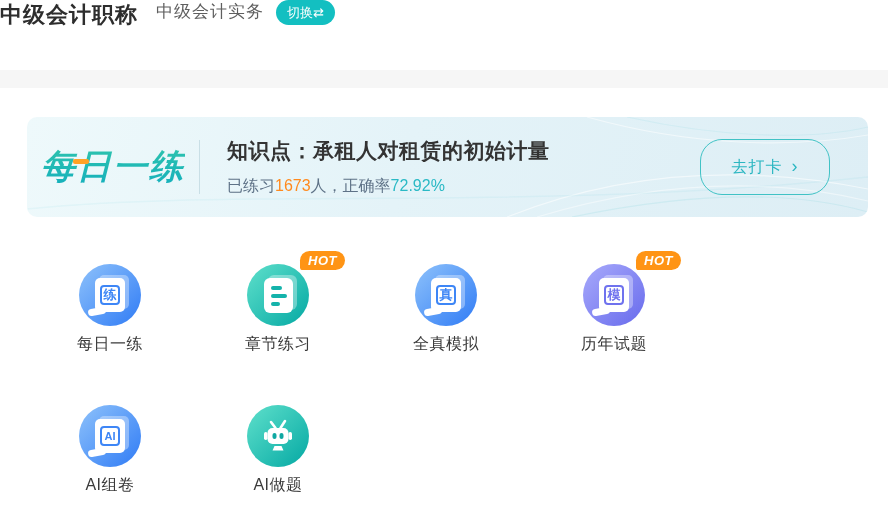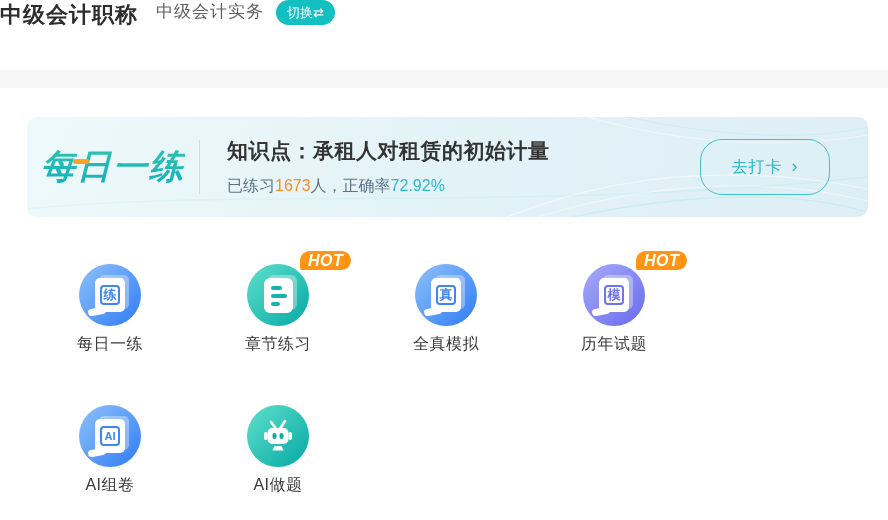--- a/index.html
+++ b/index.html
@@ -47,21 +47,21 @@
   .tile { position:relative; width:100px; padding-top:13px; display:flex; flex-direction:column;
     align-items:center; cursor:pointer; }
   .tile-label { margin-top:8px; font-size:16px; color:#3a3a3a; letter-spacing:0.5px; }
   .circle { width:62px; height:62px; border-radius:50%; display:flex; align-items:center;
     justify-content:center; position:relative; }
   .circle.blue   { background:linear-gradient(135deg,#8ec2fb 0%,#3e86f6 85%); }
   .circle.teal   { background:linear-gradient(135deg,#5fe0cb 0%,#0fafa8 88%); }
   .circle.purple { background:linear-gradient(135deg,#a8aafb 0%,#6f72ee 88%); }
   .circle.orange { background:linear-gradient(160deg,#ffb469 0%,#f67d13 88%); }
   .hot-badge { position:absolute; top:0; left:72px; z-index:2; background:#ff9415;
-    color:#fff; font-size:16px; font-weight:700; font-style:italic; line-height:19px;
+    color:#fff; font-size:13px; font-weight:700; font-style:italic; line-height:19px;
     padding:0 8px; border-radius:10px 10px 10px 3px; letter-spacing:0.5px; }
 
   
   .scroll { position:relative; width:30px; height:34px; background:#fff; border-radius:5px;
     box-shadow:4px -3px 0 rgba(255,255,255,0.35); display:flex; align-items:center;
     justify-content:center; }
   .scroll .tail { position:absolute; left:-7px; bottom:-3px; width:18px; height:7px;
     background:#fff; border-radius:4px; transform:rotate(-10deg); }
   .char-box { display:flex; align-items:center; justify-content:center; width:20px; height:20px;
     border:2px solid; border-radius:4px; font-size:13px; font-weight:700; font-style:normal; }

